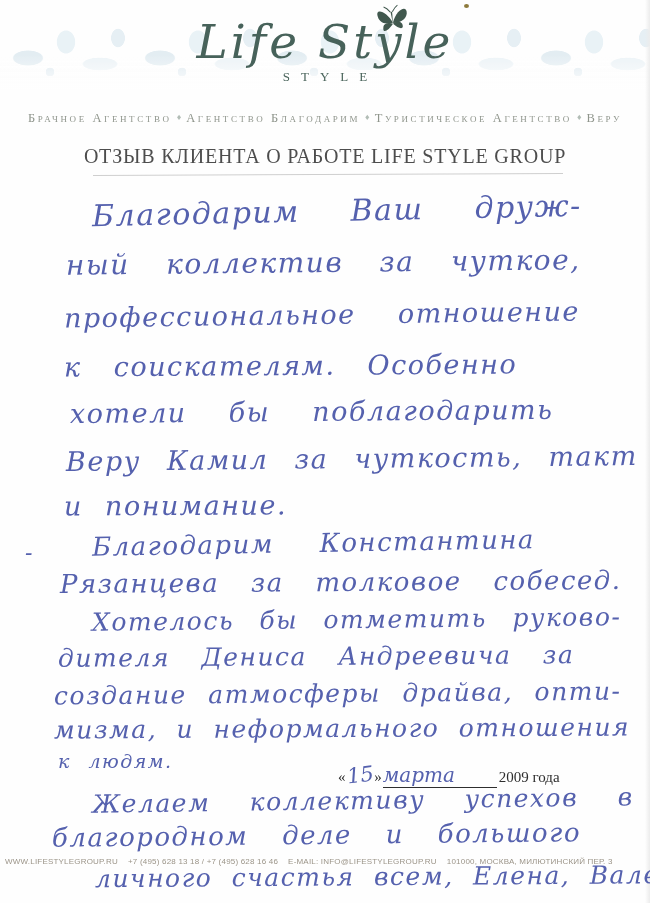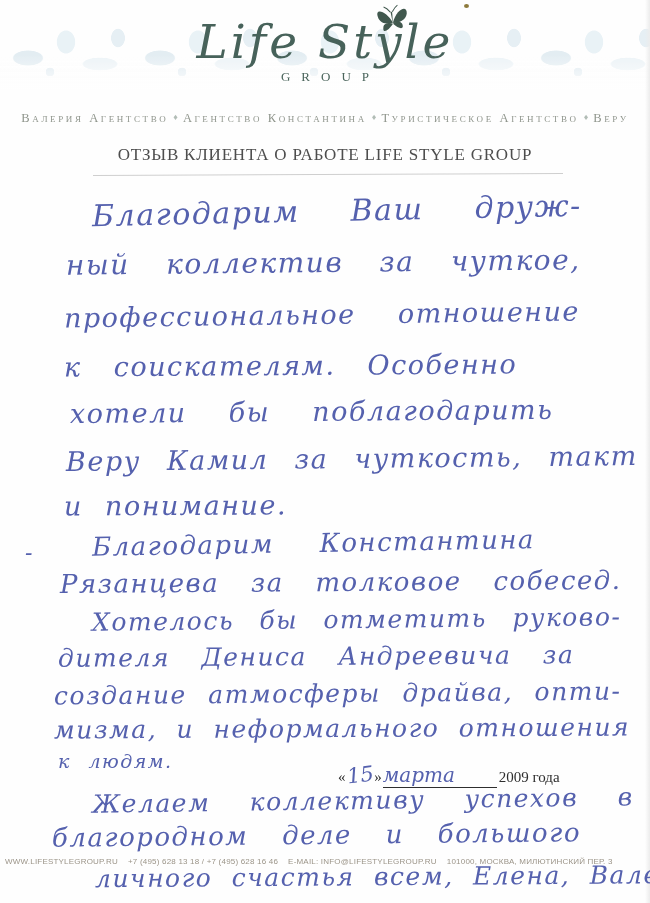--- a/index.html
+++ b/index.html
@@ -44,21 +44,21 @@
   .agency{
     position:absolute;top:111px;left:0;width:650px;text-align:center;
     font-family:"Liberation Serif", serif;font-variant:small-caps;
     font-size:12.5px;letter-spacing:2.6px;color:#8f958c;white-space:nowrap;
   }
   .agency .sep{color:#b2bdb6;font-size:9px;margin:0 5px;vertical-align:2px;letter-spacing:0;}
 
   
   .title{
     position:absolute;top:145px;left:0;width:650px;text-align:center;
-    font-family:"Liberation Serif", serif;font-size:17px;letter-spacing:.8px;color:#4d4d4d;
+    font-family:"Liberation Serif", serif;font-size:20px;letter-spacing:.8px;color:#4d4d4d;
   }
   .title-rule{position:absolute;top:174px;left:93px;width:470px;height:1px;background:#cfcfcf;transform:rotate(-.25deg);}
 
   
   .hw{
     position:absolute;font-family:"DejaVu Serif", serif;font-style:italic;
     color:#5561ae;letter-spacing:1.5px;white-space:nowrap;z-index:4;line-height:1;
   }
   .margin-dash{position:absolute;left:25px;top:540px;color:#5561ae;font-size:22px;z-index:4;
     font-family:"DejaVu Serif", serif;font-style:italic;}
@@ -92,38 +92,38 @@
 <body>
 
 <div class="page">
 
   <div class="floral-band"></div>
   <div class="speck"></div>
   <div class="edge-shadow"></div>
 
   <div class="logo-wrap">
     <div class="logo-script">Life Style</div>
-    <div class="logo-group">GROUP</div>
+    <div class="logo-group">STYLE</div>
   </div>
 
   <div class="butterfly">
     <svg width="40" height="40" viewBox="0 0 40 40">
       <g fill="#41584e">
         <path d="M21 21 C17 9 5 3 7 13 C8 20 16 22 21 21 Z"></path>
         <path d="M21 21 C27 7 38 5 36 14 C34 21 26 22 21 21 Z"></path>
         <path d="M21 22 C16 28 9 31 11 24 C12 20 18 20 21 22 Z"></path>
         <path d="M21 22 C26 28 32 30 30 23 C28 19 23 20 21 22 Z"></path>
         <path d="M20.2 10 L21 22 L21.8 10 Z"></path>
       </g>
       <path d="M20 10 C18 7 16 5 14 4 M22 10 C24 7 26 5 28 4" stroke="#41584e" stroke-width="1" fill="none"></path>
     </svg>
   </div>
 
   <div class="agency">
-    <span>Валерия Агентство</span><span class="sep">♦</span><span>Агентство Константина</span><span class="sep">♦</span><span>Туристическое Агентство</span><span class="sep">♦</span><span>Веру</span>
+    <span>Брачное Агентство</span><span class="sep">♦</span><span>Агентство Благодарим</span><span class="sep">♦</span><span>Туристическое Агентство</span><span class="sep">♦</span><span>Веру</span>
   </div>
 
   <div class="title">ОТЗЫВ КЛИЕНТА О РАБОТЕ LIFE STYLE GROUP</div>
   <div class="title-rule"></div>
 
   <div class="hw" style="left:92px;top:196px;font-size:30px;word-spacing:40px;transform:rotate(-1.2deg);">Благодарим Ваш друж-</div>
   <div class="hw" style="left:66px;top:249px;font-size:28px;word-spacing:26px;transform:rotate(-.6deg);">ный коллектив за чуткое,</div>
   <div class="hw" style="left:64px;top:301px;font-size:27px;word-spacing:32px;transform:rotate(-.8deg);">профессиональное отношение</div>
   <div class="hw" style="left:64px;top:352px;font-size:27px;word-spacing:22px;transform:rotate(-.4deg);">к соискателям. Особенно</div>
   <div class="hw" style="left:70px;top:398px;font-size:27px;word-spacing:32px;transform:rotate(-.5deg);">хотели бы поблагодарить</div>

